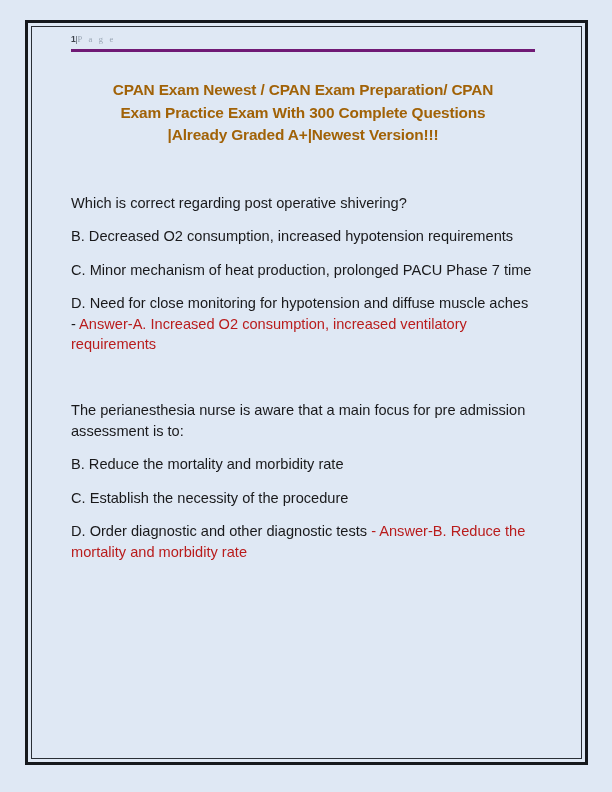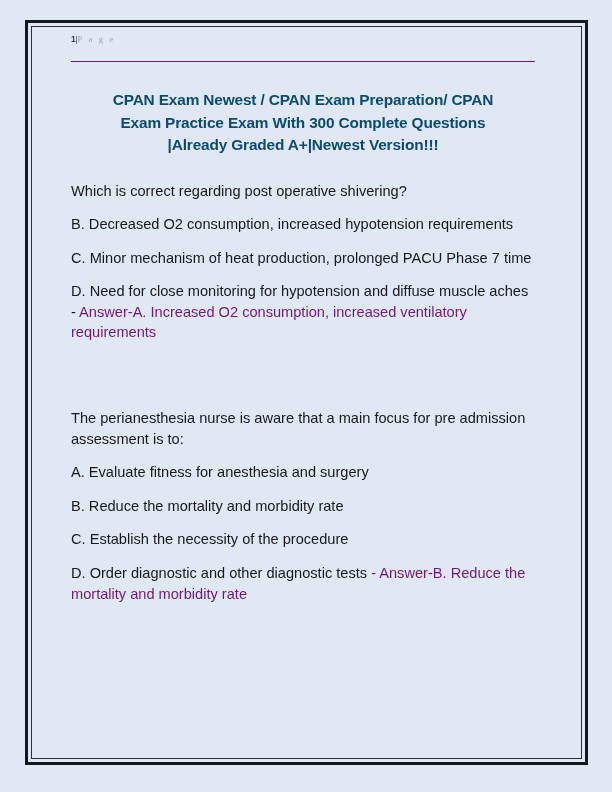--- a/index.html
+++ b/index.html
@@ -49,66 +49,66 @@
     left: 71px;
     top: 34px;
     width: 464px;
   }
 
   
   .header {
     font-size: 8.5px;
     color: #9aa6b4;
     letter-spacing: 2.2px;
-    padding-bottom: 17px;
-    border-bottom: 1px solid #701a75;
+    padding-bottom: 5px;
+    border-bottom: 3px solid #701a75;
     white-space: nowrap;
     font-family: "Liberation Serif", serif;
   }
   .header .pagenum {
     font-weight: bold;
     color: #3b414a;
     letter-spacing: 0;
     font-family: "Liberation Sans", sans-serif;
   }
   .header .bar {
     font-weight: bold;
     color: #3b414a;
     letter-spacing: 0;
   }
 
   
   .doc-title {
     margin-top: 27px;
     text-align: center;
-    color: #0c4a6e;
+    color: #a16207;
     font-weight: bold;
     font-size: 15.4px;
     line-height: 22.5px;
     letter-spacing: -0.15px;
   }
 
   
   .qblock {
-    margin-top: 24px;
+    margin-top: 46px;
   }
   .qblock.second {
-    margin-top: 65px;
+    margin-top: 45px;
   }
   .stem, .option {
     color: #19191b;
     font-size: 14.6px;
     line-height: 20.6px;
     margin-bottom: 13px;
   }
   .option:last-child {
     margin-bottom: 0;
   }
   .answer {
-    color: #701a75;
+    color: #b91c1c;
   }
 </style>
 </head>
 <body>
 
 <div class="page">
 
   <div class="border-outer"></div>
   <div class="border-inner"></div>
 
@@ -126,20 +126,19 @@
 
     <div class="qblock">
       <div class="stem">Which is correct regarding post operative shivering?</div>
       <div class="option">B. Decreased O2 consumption, increased hypotension requirements</div>
       <div class="option">C. Minor mechanism of heat production, prolonged PACU Phase 7 time</div>
       <div class="option"><span>D. Need for close monitoring for hypotension and diffuse muscle aches - </span><span class="answer">Answer-A. Increased O2 consumption, increased ventilatory requirements</span></div>
     </div>
 
     <div class="qblock second">
       <div class="stem">The perianesthesia nurse is aware that a main focus for pre admission assessment is to:</div>
-      <div class="option">A. Evaluate fitness for anesthesia and surgery</div>
       <div class="option">B. Reduce the mortality and morbidity rate</div>
       <div class="option">C. Establish the necessity of the procedure</div>
       <div class="option"><span>D. Order diagnostic and other diagnostic tests </span><span class="answer">- Answer-B. Reduce the mortality and morbidity rate</span></div>
     </div>
 
   </div>
 </div>
 
 </body></html>

